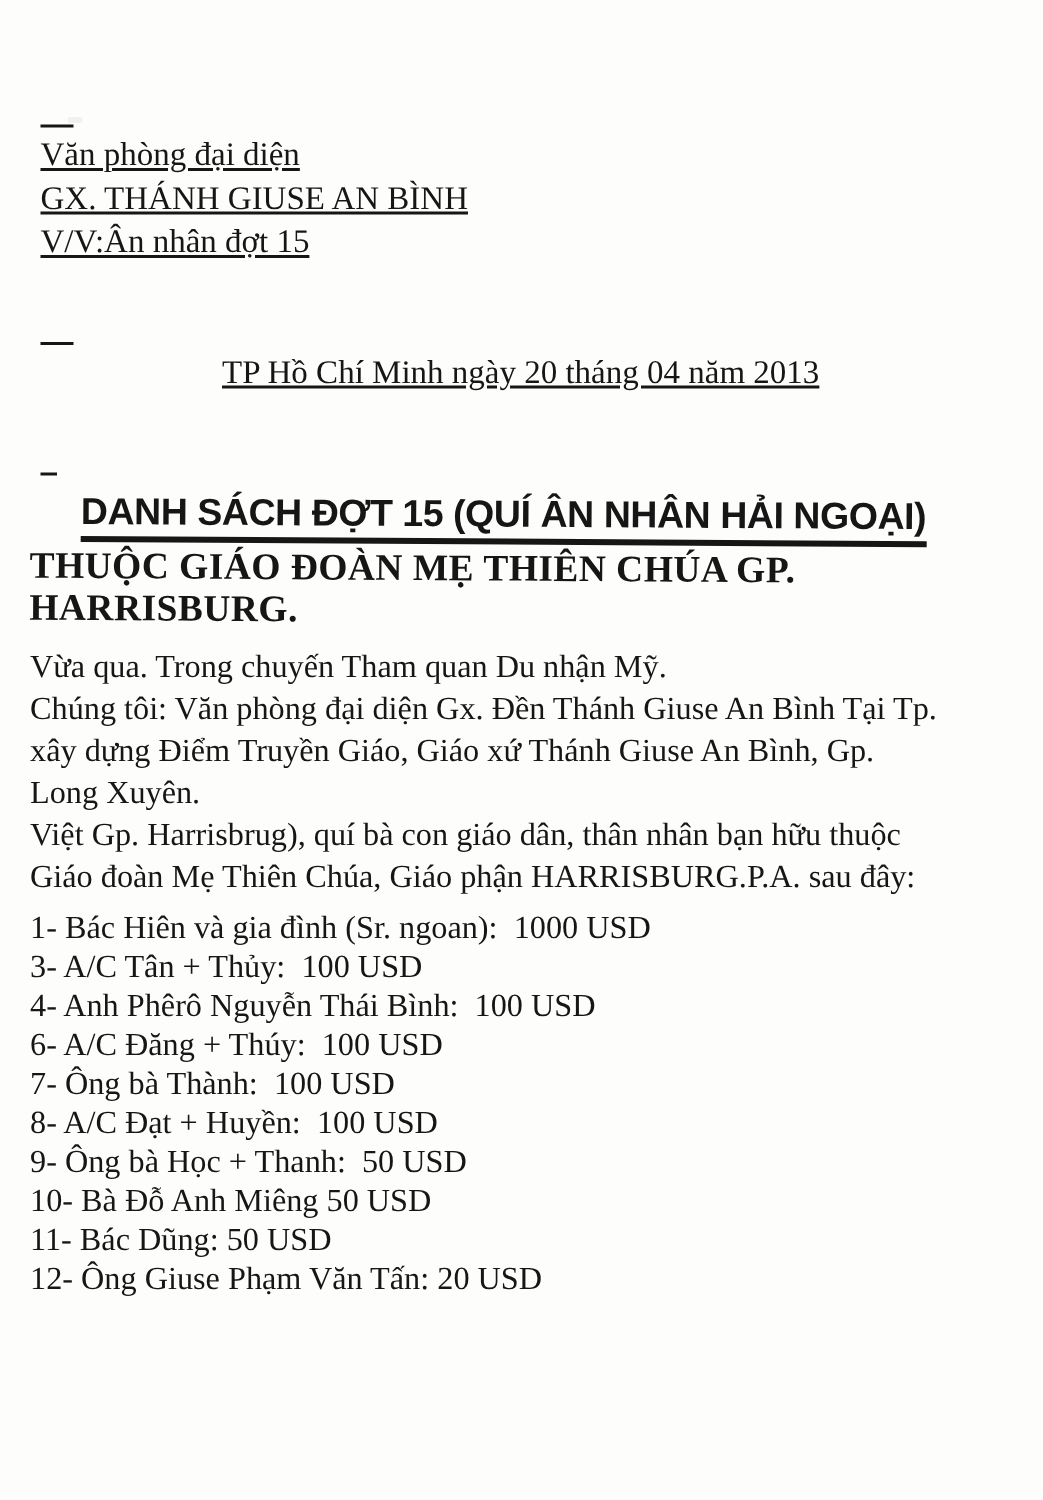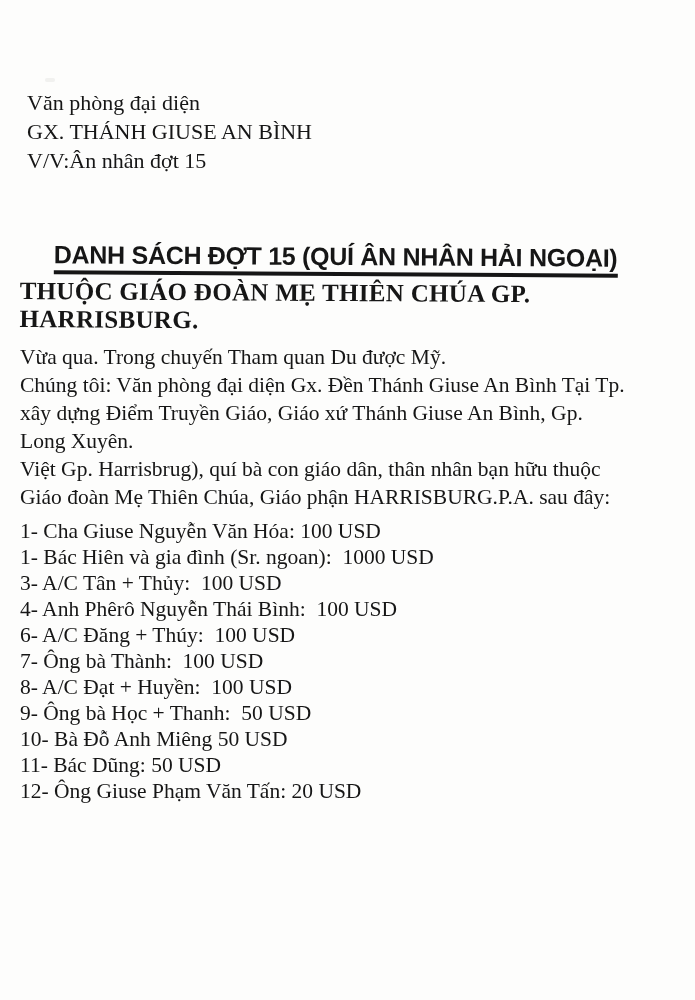--- a/index.html
+++ b/index.html
@@ -16,20 +16,21 @@
     color: #161616;
     font-family: "Liberation Serif", serif;
     -webkit-font-smoothing: antialiased;
   }
   
   .letterhead {
     margin: 30px 0 0 27px;
     font-size: 22px;
     line-height: 29px;
     white-space: pre-wrap;
+    text-decoration: underline;
   }
   .letterhead-line { white-space: pre-wrap; }
   .date-line {
     margin-left: 121px;
     font-size: 22px;
     line-height: 29px;
     white-space: pre-wrap;
   }
   
   .title-block {
@@ -81,40 +82,40 @@
   }
 </style>
 </head>
 <body>
 
 <div class="page">
   <div class="scan-speck"></div>
 
   <div class="letterhead">
     <div><div class="letterhead-line">Văn phòng đại diện</div><div class="letterhead-line">GX. THÁNH GIUSE AN BÌNH</div><div class="letterhead-line">V/V:Ân nhân đợt 15</div></div>
+    <div class="date-line">TP Hồ Chí Minh ngày 20 tháng 04 năm 2013</div>
   </div>
 
   <div class="title-block">
     <div class="title1-wrap">
       <span class="title1">DANH SÁCH ĐỢT 15 (QUÍ ÂN NHÂN HẢI NGOẠI)</span>
     </div>
     <div class="title2">THUỘC GIÁO ĐOÀN MẸ THIÊN CHÚA GP. HARRISBURG.</div>
   </div>
 
   <div class="body-paragraph">
-      <div class="body-line">Vừa qua. Trong chuyến Tham quan Du được Mỹ.</div>
+      <div class="body-line">Vừa qua. Trong chuyến Tham quan Du nhận Mỹ.</div>
       <div class="body-line">Chúng tôi: Văn phòng đại diện Gx. Đền Thánh Giuse An Bình Tại Tp.</div>
       <div class="body-line">xây dựng Điểm Truyền Giáo, Giáo xứ Thánh Giuse An Bình, Gp.</div>
       <div class="body-line">Long Xuyên.</div>
       <div class="body-line">Việt Gp. Harrisbrug), quí bà con giáo dân, thân nhân bạn hữu thuộc</div>
       <div class="body-line">Giáo đoàn Mẹ Thiên Chúa, Giáo phận HARRISBURG.P.A. sau đây:</div>
     </div>
 
   <div class="donor-list">
-      <div class="donor-line">1- Cha Giuse Nguyễn Văn Hóa: 100 USD</div>
       <div class="donor-line">1- Bác Hiên và gia đình (Sr. ngoan):  1000 USD</div>
       <div class="donor-line">3- A/C Tân + Thủy:  100 USD</div>
       <div class="donor-line">4- Anh Phêrô Nguyễn Thái Bình:  100 USD</div>
       <div class="donor-line">6- A/C Đăng + Thúy:  100 USD</div>
       <div class="donor-line">7- Ông bà Thành:  100 USD</div>
       <div class="donor-line">8- A/C Đạt + Huyền:  100 USD</div>
       <div class="donor-line">9- Ông bà Học + Thanh:  50 USD</div>
       <div class="donor-line">10- Bà Đỗ Anh Miêng 50 USD</div>
       <div class="donor-line">11- Bác Dũng: 50 USD</div>
       <div class="donor-line">12- Ông Giuse Phạm Văn Tấn: 20 USD</div>

